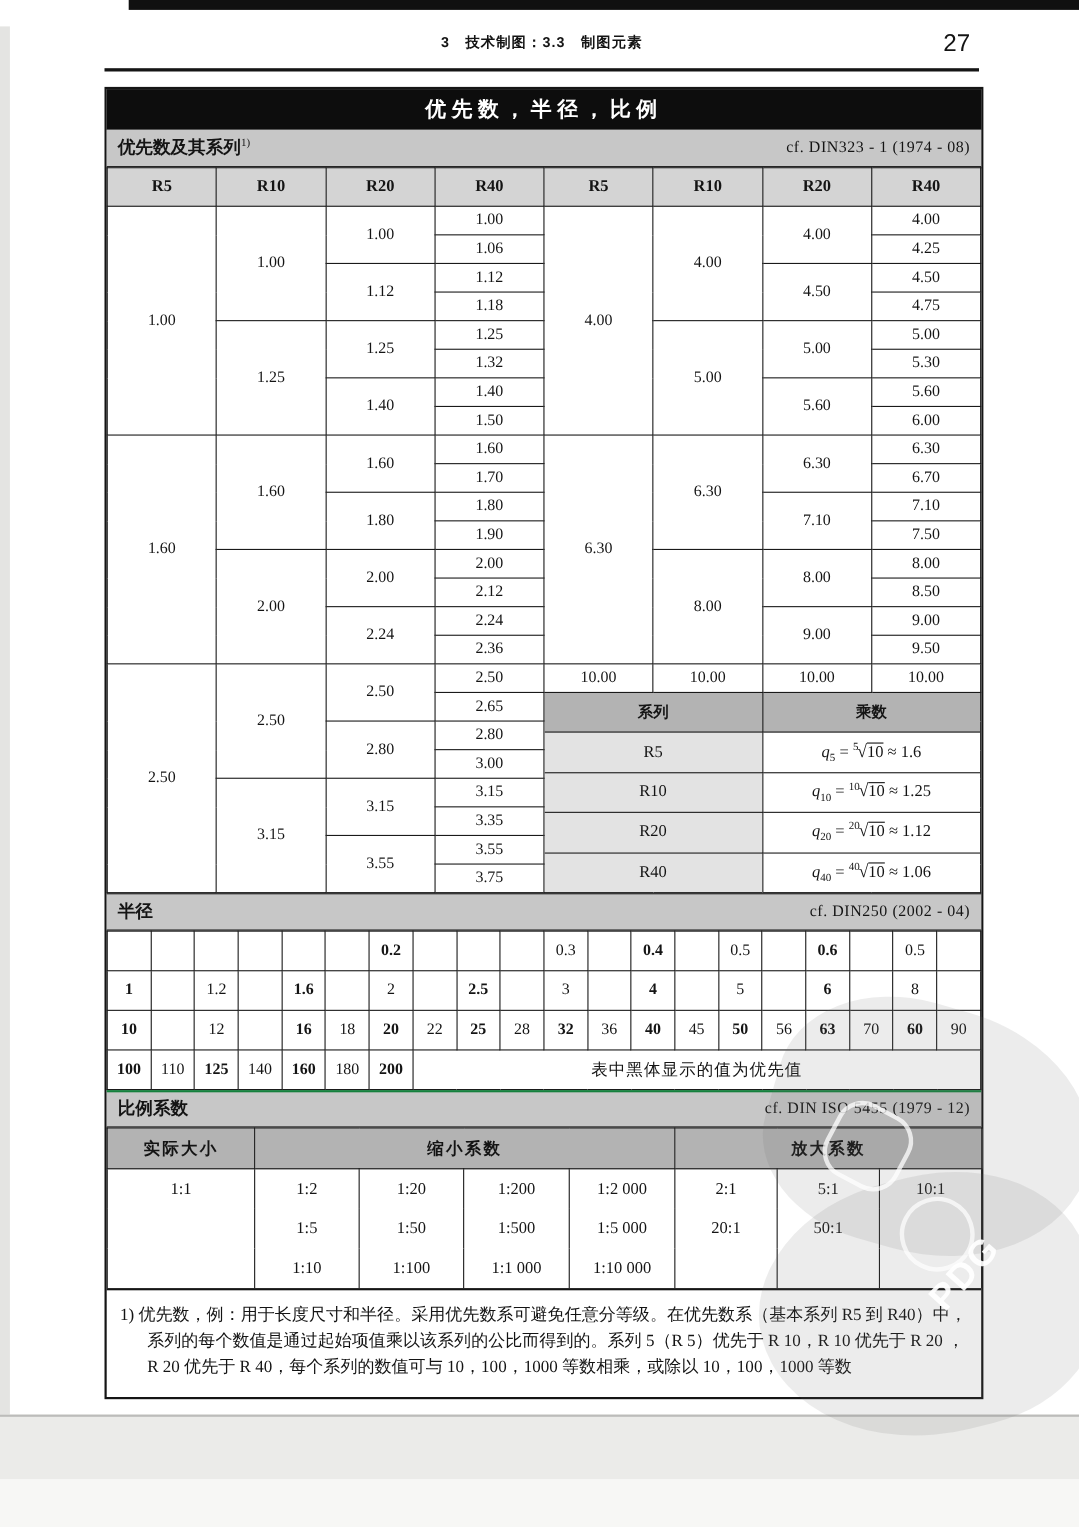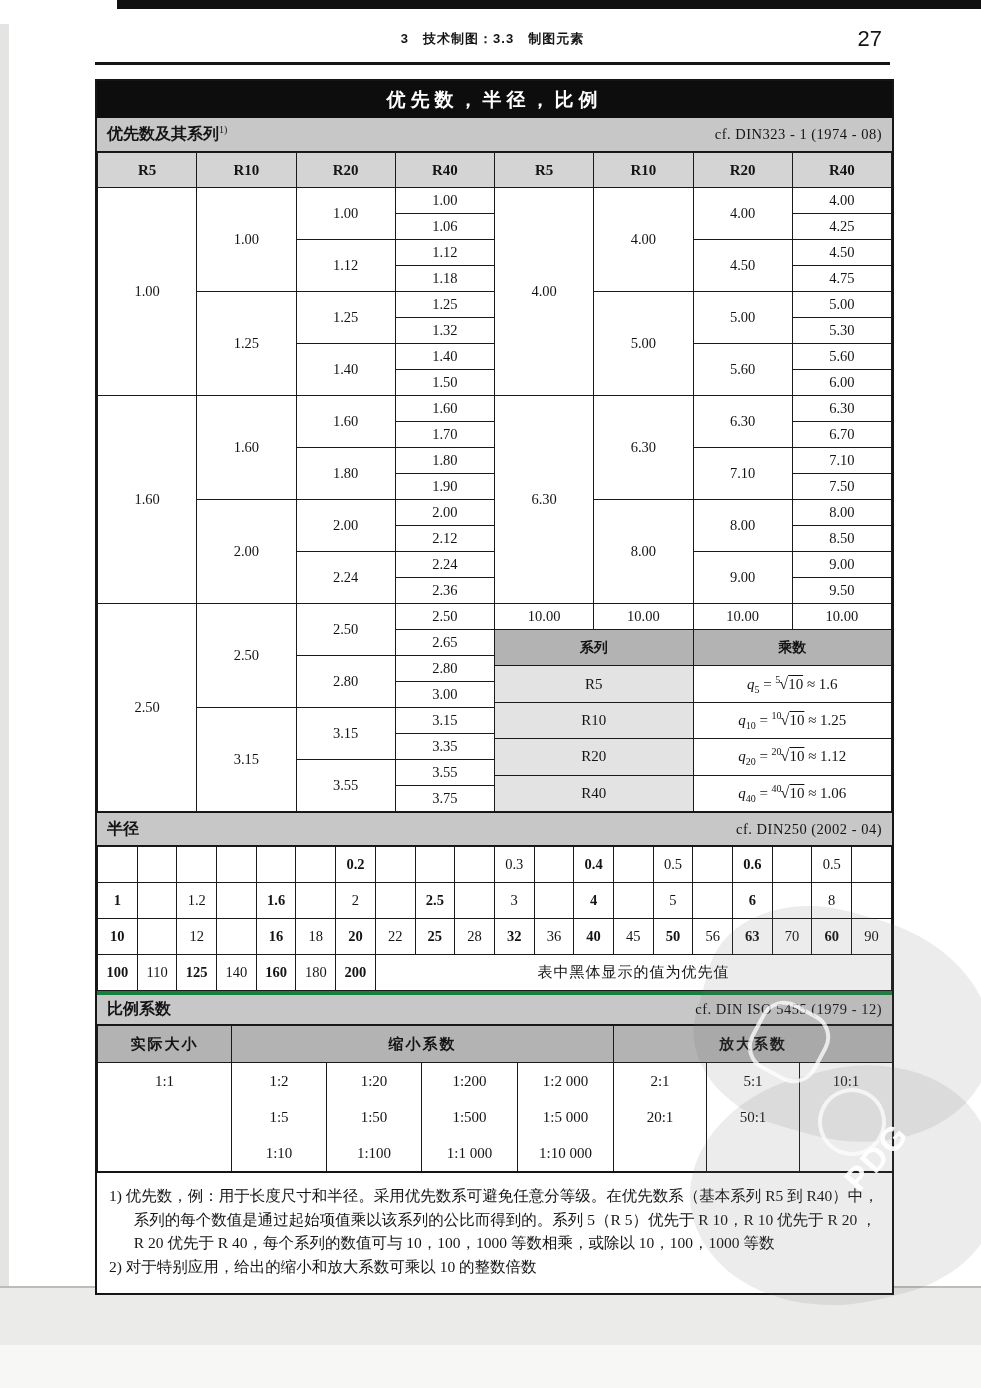--- a/index.html
+++ b/index.html
@@ -376,21 +376,21 @@
           <td class="b">125</td>
           <td>140</td>
           <td class="b">160</td>
           <td>180</td>
           <td class="b">200</td>
           <td class="note" colspan="13">表中黑体显示的值为优先值</td>
         </tr>
       </tbody>
   </table>
 
-  <div class="section-bar" style="border-top:4px solid #15803d;">
+  <div class="section-bar" style="border-top:2px solid #15803d;">
     <span class="stitle">比例系数</span>
     <span class="sref">cf.  DIN ISO 5455  (1979 - 12)</span>
   </div>
   <table class="scale">
     <colgroup>
       <col style="width:134px">
         <col style="width:95px">
         <col style="width:95px">
         <col style="width:96px">
       <col style="width:96px">
@@ -434,21 +434,20 @@
           <td>1:10 000</td>
           <td></td>
           <td></td>
           <td></td>
         </tr>
       </tbody>
   </table>
 
   <div class="footnotes" id="footnotes-box">
       <p><span>1) </span><span>优先数，例：用于长度尺寸和半径。采用优先数系可避免任意分等级。在优先数系（基本系列 R5 到 R40）中，系列的每个数值是通过起始项值乘以该系列的公比而得到的。系列 5（R 5）优先于 R 10，R 10 优先于 R 20 ，R 20 优先于 R 40，每个系列的数值可与 10，100，1000 等数相乘，或除以 10，100，1000 等数</span></p>
-      <p><span>2) </span><span>对于特别应用，给出的缩小和放大系数可乘以 10 的整数倍数</span></p>
     </div>
 </div>
 
 <div class="watermark">
   <div class="wm-blob1"></div>
   <div class="wm-blob2"></div>
   <div class="wm-seal1"></div>
   <div class="wm-seal2"></div>
   <div class="wm-pdg">PDG</div>
 </div>

